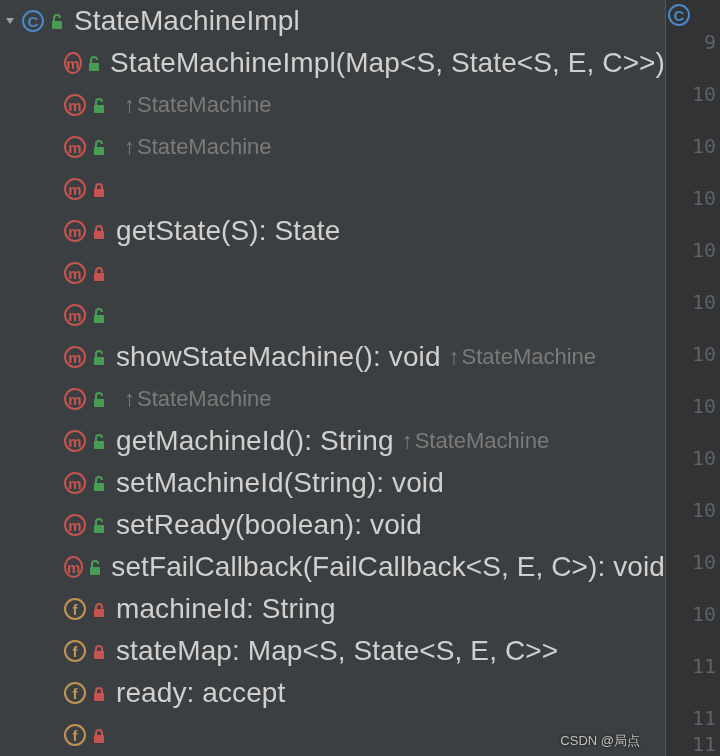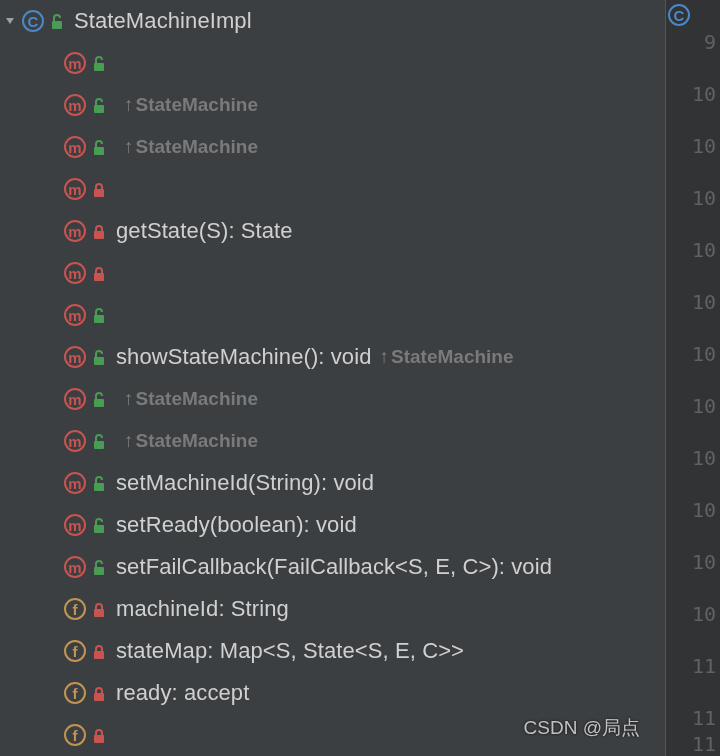--- a/index.html
+++ b/index.html
@@ -88,39 +88,38 @@
     width: 14px;
     height: 18px;
     display: inline-flex;
     align-items: flex-end;
     justify-content: center;
     margin-right: 10px;
   }
   .access svg { display:block; }
   .label {
     color: #d0d0d0;
-    font-size: 22px;
+    font-size: 28px;
     letter-spacing: 0.1px;
   }
   .inherit {
     color: #7a7a7a;
-    font-size: 19px;
+    font-size: 22px;
     margin-left: 8px;
-    font-weight: bold;
   }
   .inherit::before {
     content: "↑";
     margin-right: 2px;
   }
   .watermark {
     position: absolute;
-    bottom: 15px;
+    bottom: 6px;
     right: 80px;
     color: #d8d8d8;
-    font-size: 19px;
+    font-size: 13px;
     opacity: 0.85;
     text-shadow: 0 0 3px #000;
   }
   .top-right-c {
     position: absolute;
     top: 4px;
     left: 2px;
   }
 </style>
 </head>
@@ -147,20 +146,21 @@
 
     <div id="members">
         <div class="row member">
           <span class="badge method">m</span>
           <span class="access">
             <svg width="12" height="16" viewBox="0 0 12 16">
               <path d="M3 7 V4 a3 3 0 0 1 6 0" stroke="#499c54" stroke-width="2" fill="none"></path>
               <rect x="1" y="7" width="10" height="8" rx="1" fill="#499c54"></rect>
             </svg>
           </span>
+          <span class="label">StateMachineImpl(Map&lt;S, State&lt;S, E, C&gt;&gt;)</span>
         </div>
         <div class="row member">
           <span class="badge method">m</span>
           <span class="access">
             <svg width="12" height="16" viewBox="0 0 12 16">
               <path d="M3 7 V4 a3 3 0 0 1 6 0" stroke="#499c54" stroke-width="2" fill="none"></path>
               <rect x="1" y="7" width="10" height="8" rx="1" fill="#499c54"></rect>
             </svg>
           </span>
           <span class="inherit">StateMachine</span>
@@ -234,20 +234,21 @@
           <span class="inherit">StateMachine</span>
         </div>
         <div class="row member">
           <span class="badge method">m</span>
           <span class="access">
             <svg width="12" height="16" viewBox="0 0 12 16">
               <path d="M3 7 V4 a3 3 0 0 1 6 0" stroke="#499c54" stroke-width="2" fill="none"></path>
               <rect x="1" y="7" width="10" height="8" rx="1" fill="#499c54"></rect>
             </svg>
           </span>
+          <span class="label">getMachineId(): String</span>
           <span class="inherit">StateMachine</span>
         </div>
         <div class="row member">
           <span class="badge method">m</span>
           <span class="access">
             <svg width="12" height="16" viewBox="0 0 12 16">
               <path d="M3 7 V4 a3 3 0 0 1 6 0" stroke="#499c54" stroke-width="2" fill="none"></path>
               <rect x="1" y="7" width="10" height="8" rx="1" fill="#499c54"></rect>
             </svg>
           </span>

